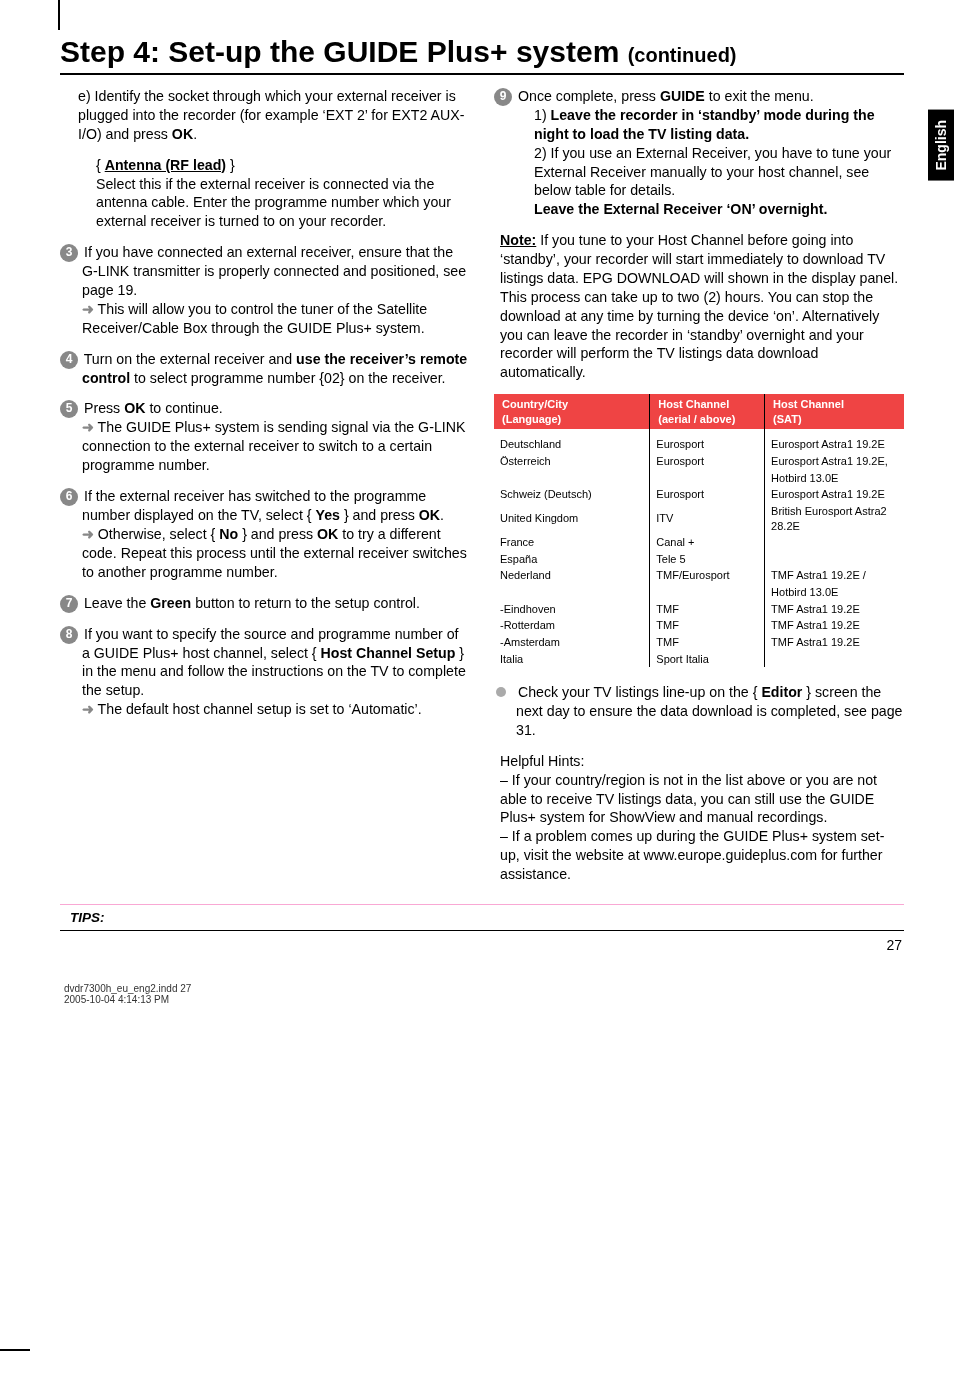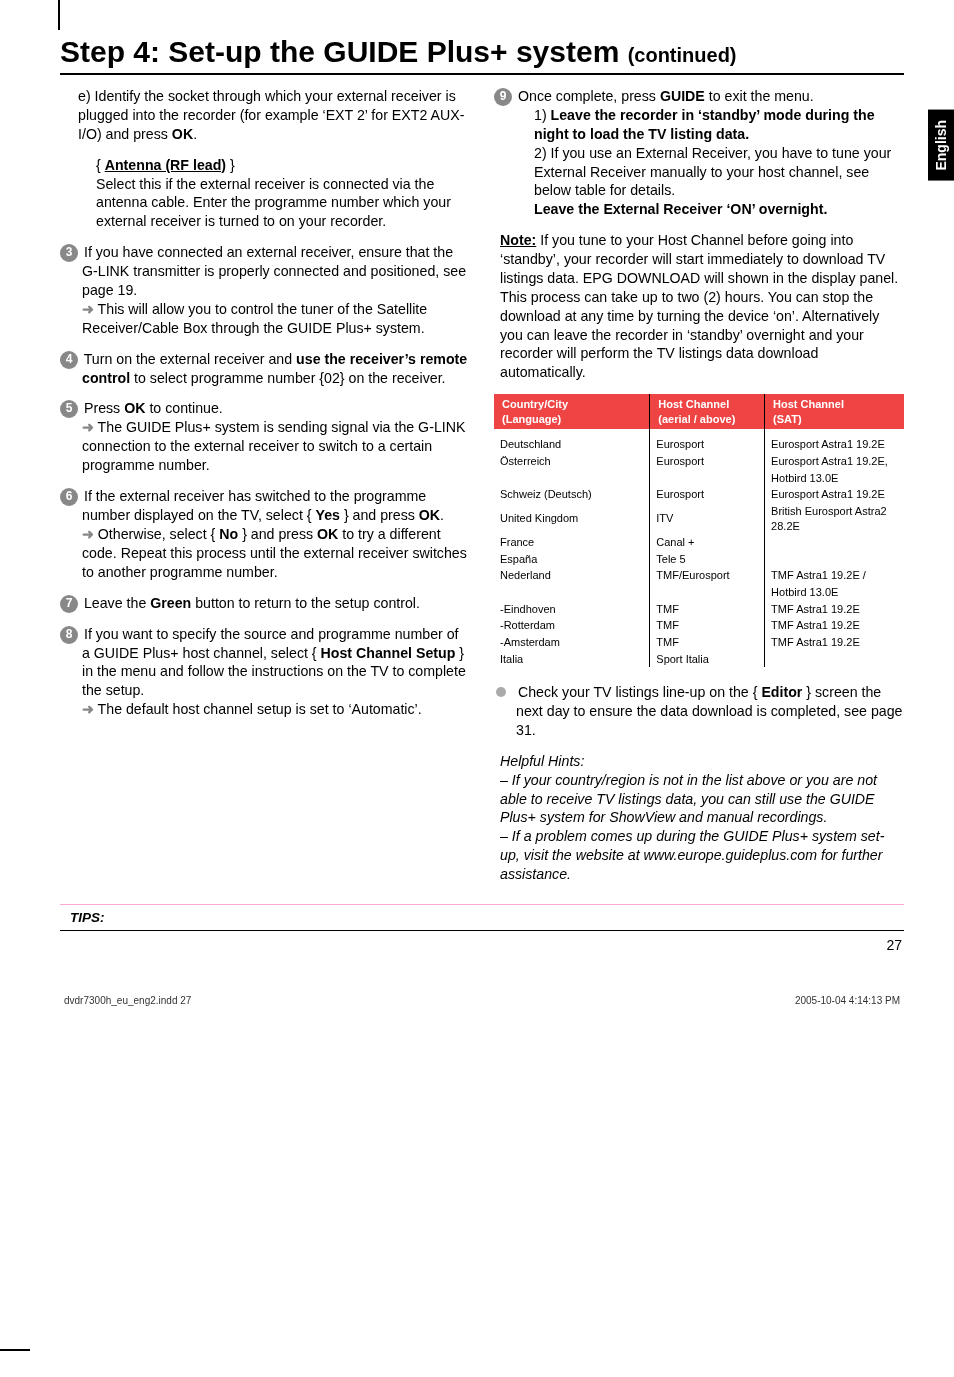--- a/index.html
+++ b/index.html
@@ -125,21 +125,21 @@
   font-weight: bold;
 }
 .hc-table td {
   padding: 1px 6px;
 }
 .hc-table .col1 { width: 38%; }
 .hc-table .col2 { width: 28%; border-left: 1px solid #000; border-right: 1px solid #000;}
 .hc-table .col3 { width: 34%; }
 .hc-table tr.first td { padding-top: 8px; }
 
-.italics { font-style: italic; }
+.italics { }
 
 .tips-bar {
   border-top: 1px solid #f9a8d4;
   border-bottom: 1px solid #000;
   margin: 8px 0 0 0;
   padding: 5px 10px;
   font-size: 13.5px;
   display: flex;
 }
 .tips-bar .label {
@@ -152,22 +152,23 @@
   text-align: right;
   font-size: 14px;
   padding-top: 6px;
   padding-right: 2px;
 }
 .footer {
   display: flex;
   justify-content: space-between;
   font-size: 10px;
   color: #333;
-  margin-top: 42px;
+  margin-top: 30px;
   padding: 0 4px;
+  flex-direction: column;
 }
 </style>
 </head>
 <body>
 
 <div class="crop-mark-t"></div>
 
 <div class="page">
 
   <div class="side-tab">English</div>

